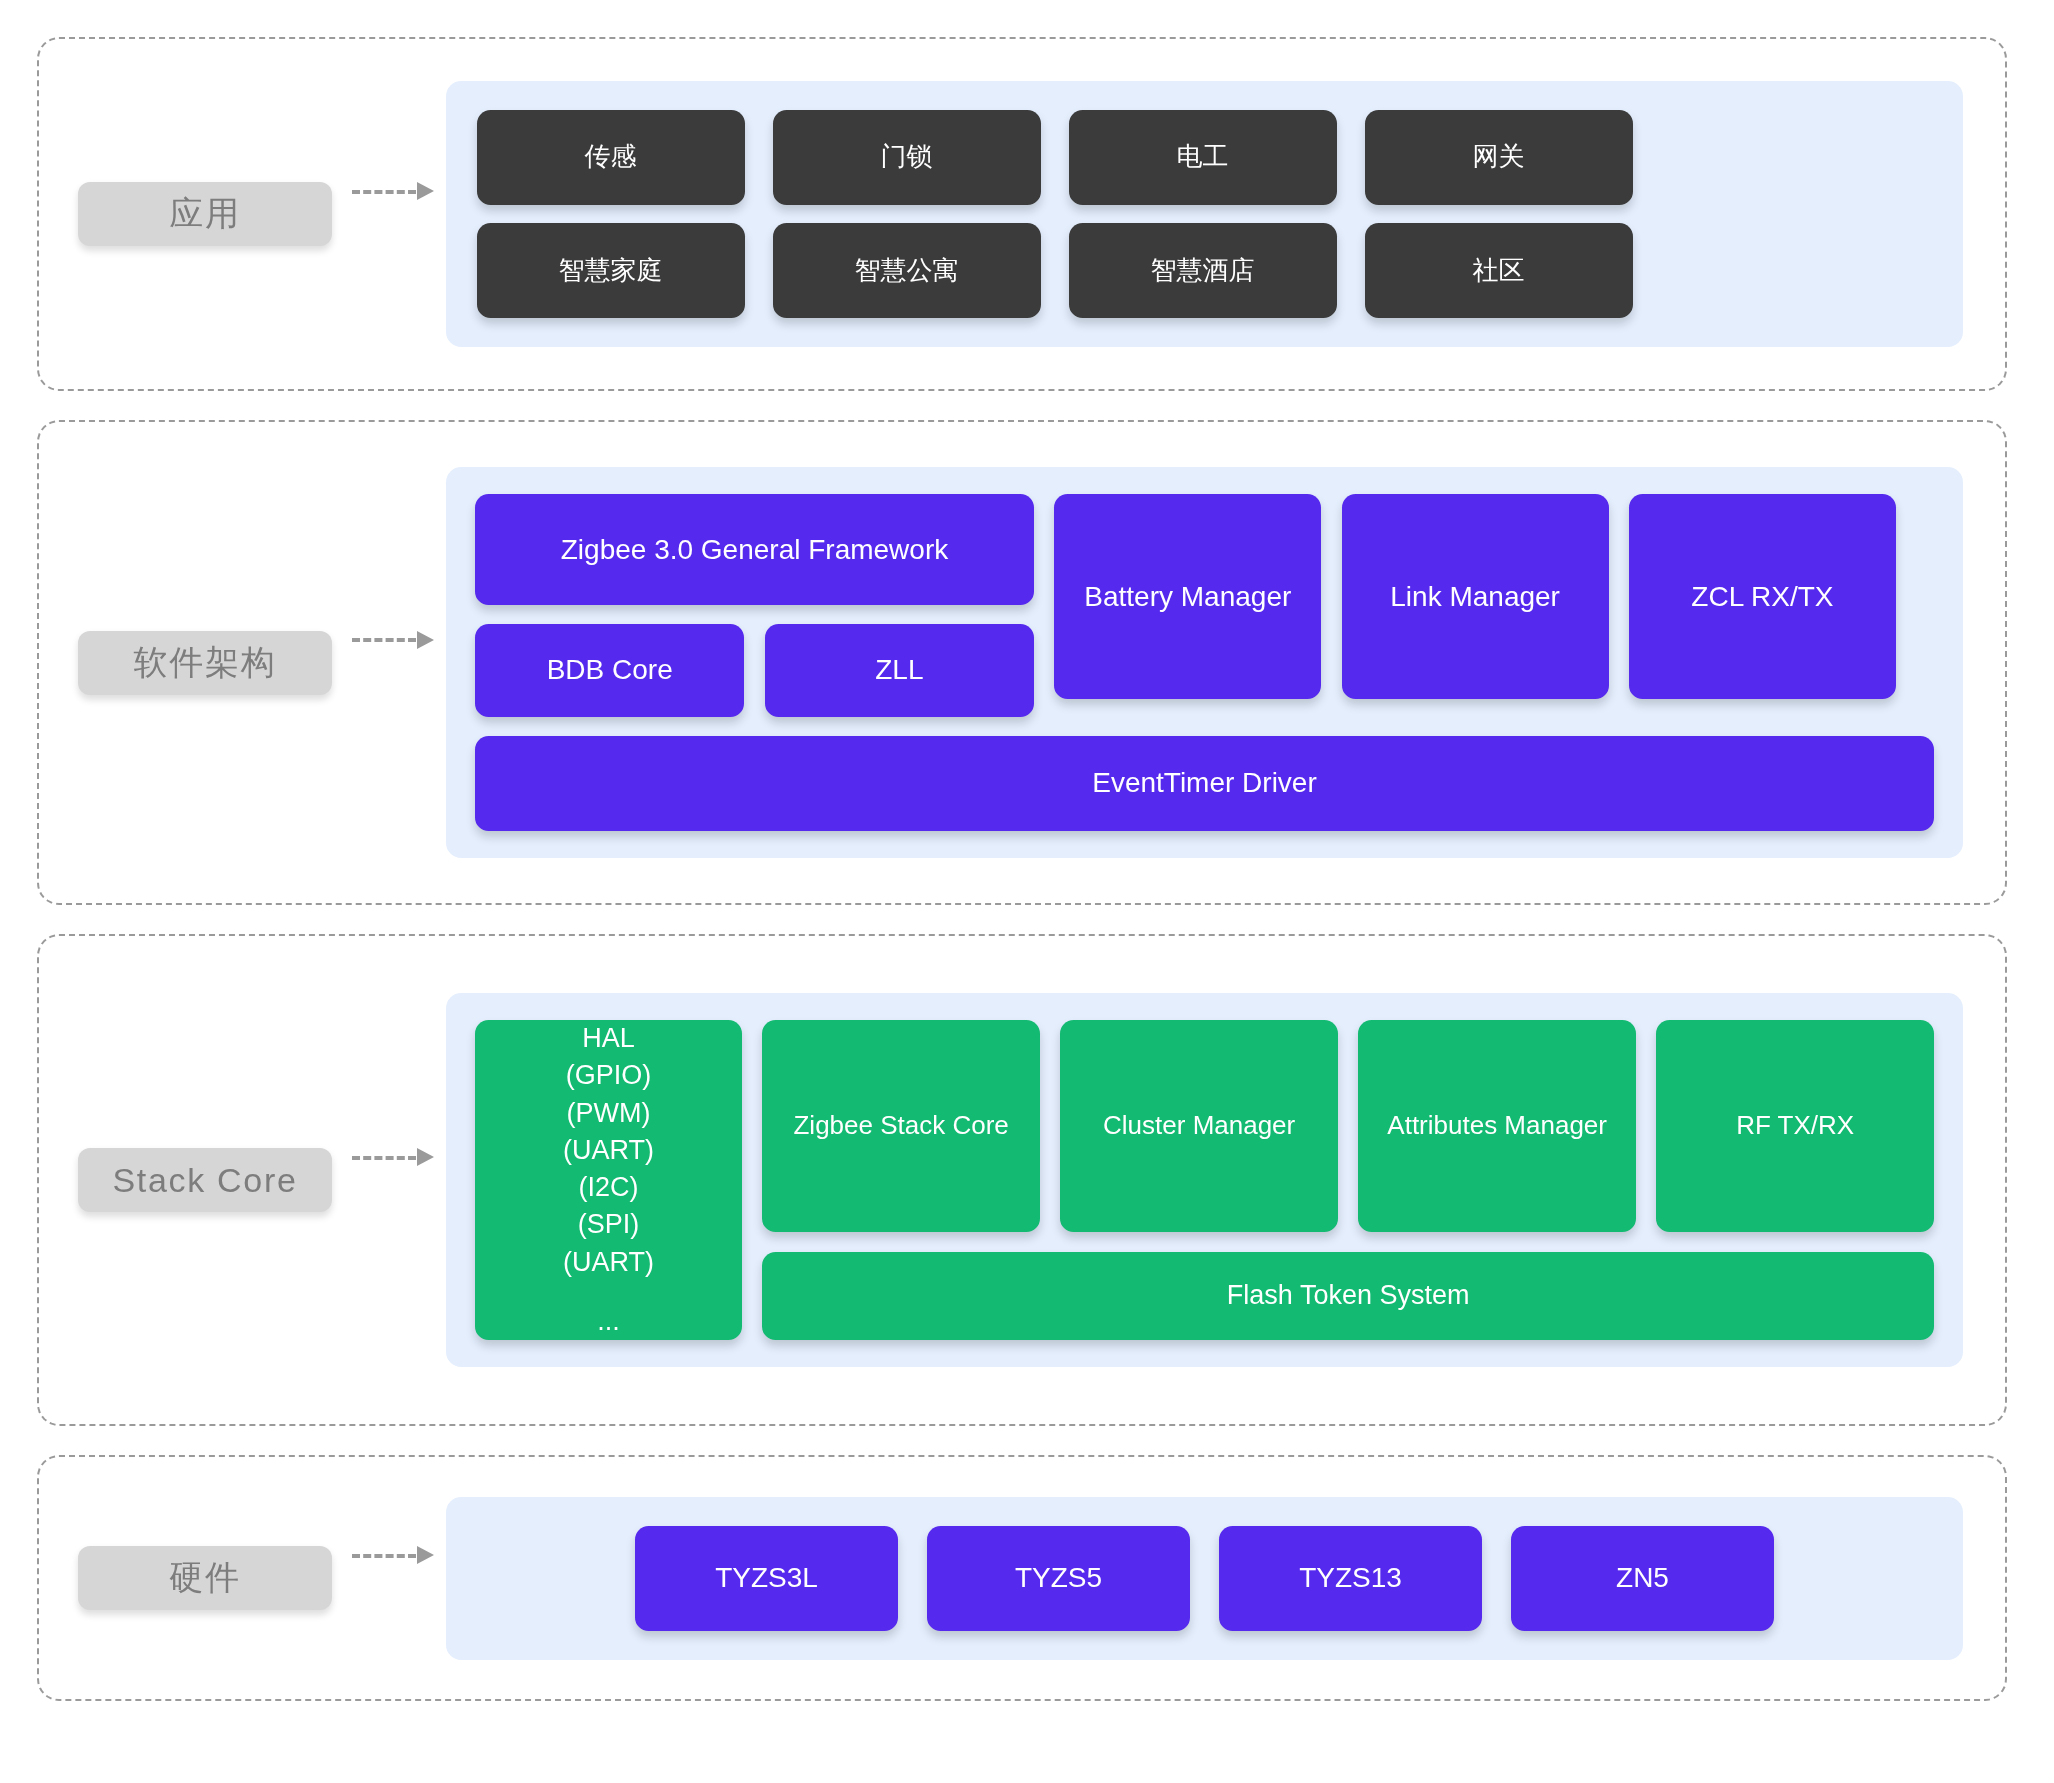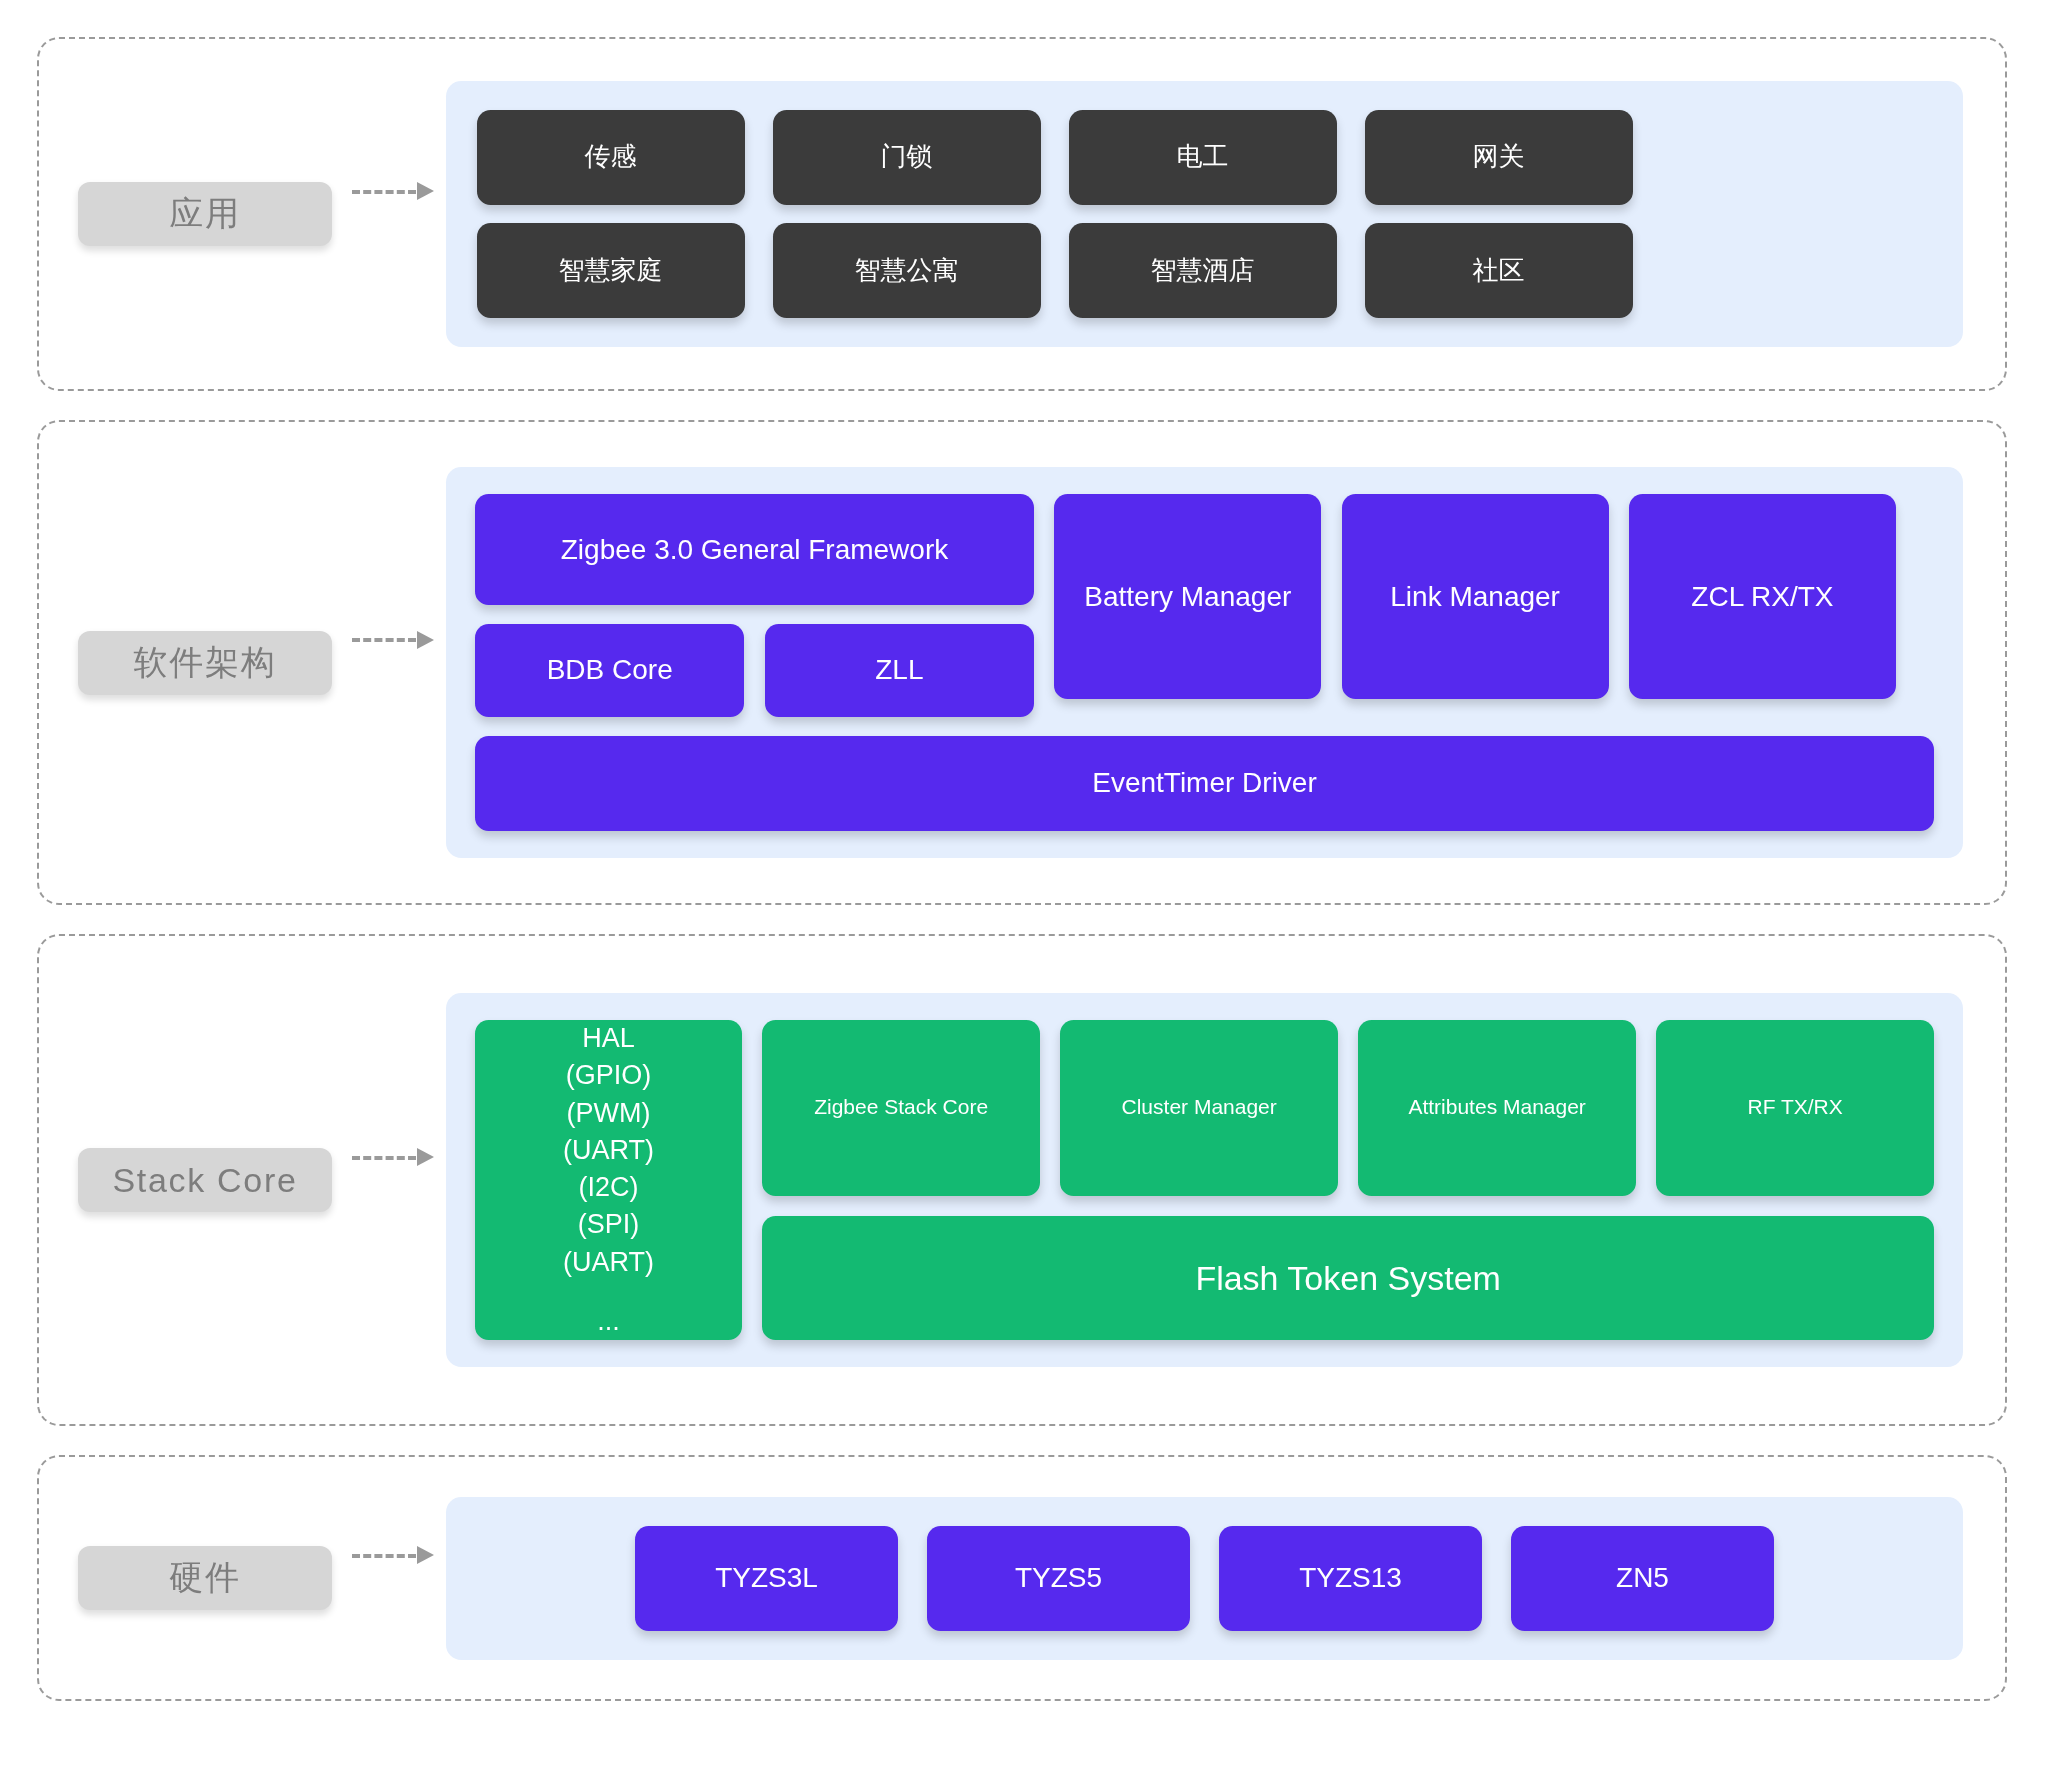--- a/index.html
+++ b/index.html
@@ -152,22 +152,22 @@
     width: 267px;
     font-size: 27px;
     flex-direction: column;
     justify-content: center;
     flex: none;
   }
   .hal-line { display: block; }
   .hal-gap  { height: 22px; }
   .stack-right { flex: 1; display: flex; flex-direction: column; gap: 20.3px; }
   .stack-row { display: flex; gap: 20.3px; flex: 1; }
-  .stack-row .box { flex: 1; font-size: 21px; }
-  .stack-flash { height: 124px; font-size: 34px; }
+  .stack-row .box { flex: 1; font-size: 26px; }
+  .stack-flash { height: 88px; font-size: 27px; }
 
   
   .panel-hardware .box {
     width: 263px;
     height: 105px;
     font-size: 28px;
   }
 </style>
 </head>
 <body>

